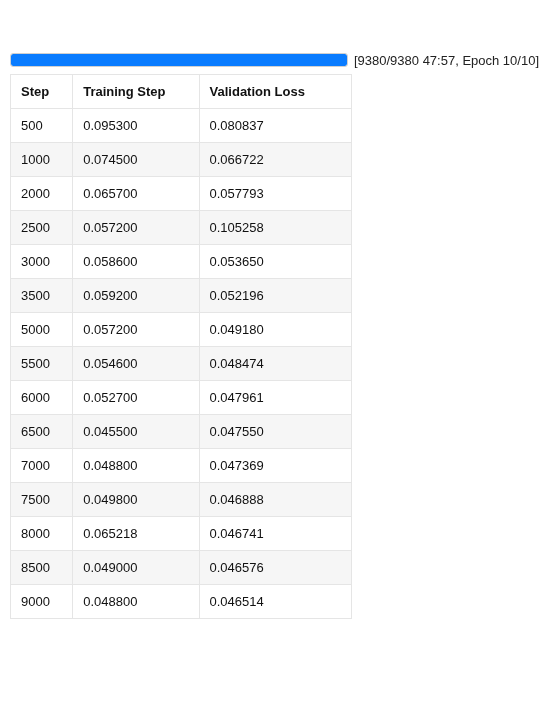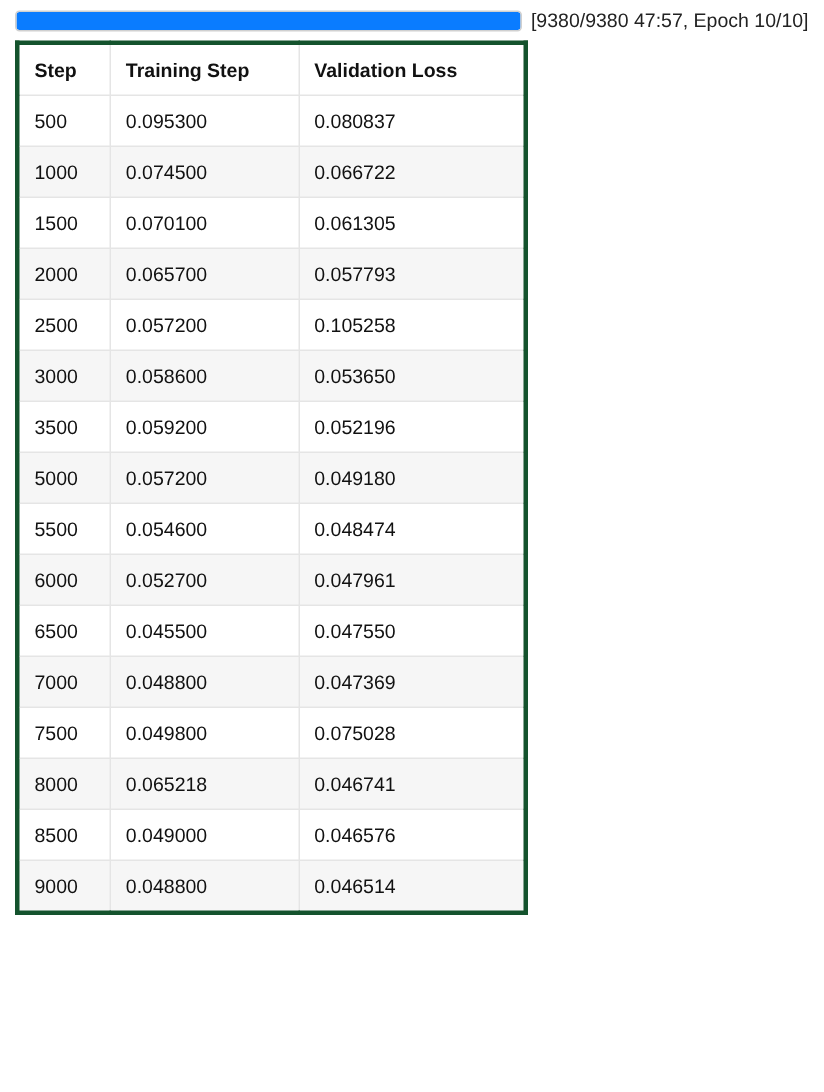--- a/index.html
+++ b/index.html
@@ -5,23 +5,24 @@
   * { box-sizing: border-box; margin: 0; padding: 0; }
   body {
     font-family: -apple-system, BlinkMacSystemFont, "Segoe UI", Helvetica, Arial, sans-serif;
     font-size: 13px;
     color: #111;
     padding: 6px 10px;
     width: 549px;
   }
   .progress-row {
     display: flex;
-    align-items: flex-end;
+    align-items: flex-start;
     gap: 6px;
     margin-bottom: 6px;
+    margin-top: 47px;
   }
   .progress-outer {
     flex: 1;
     height: 14px;
     border: 1px solid #d0d0d0;
     border-radius: 3px;
     background: #e9e9e9;
     overflow: hidden;
   }
   .progress-inner {
@@ -30,21 +31,21 @@
     background: #0a7cff;
     border-radius: 2px;
   }
   .progress-label {
     white-space: nowrap;
     color: #222;
     font-size: 13px;
   }
   table.loss {
     border-collapse: collapse;
-    border: 3px solid #14532d;
+    border: 1px solid #14532d;
     width: 342px;
   }
   table.loss th, table.loss td {
     border: 1px solid #e5e5e5;
     padding: 9px 10px;
     text-align: left;
     font-size: 13px;
   }
   table.loss th {
     font-weight: 600;
@@ -84,25 +85,20 @@
         <td>500</td>
         <td>0.095300</td>
         <td>0.080837</td>
       </tr>
       <tr>
         <td>1000</td>
         <td>0.074500</td>
         <td>0.066722</td>
       </tr>
       <tr>
-        <td>1500</td>
-        <td>0.070100</td>
-        <td>0.061305</td>
-      </tr>
-      <tr>
         <td>2000</td>
         <td>0.065700</td>
         <td>0.057793</td>
       </tr>
       <tr>
         <td>2500</td>
         <td>0.057200</td>
         <td>0.105258</td>
       </tr>
       <tr>
@@ -136,21 +132,21 @@
         <td>0.047550</td>
       </tr>
       <tr>
         <td>7000</td>
         <td>0.048800</td>
         <td>0.047369</td>
       </tr>
       <tr>
         <td>7500</td>
         <td>0.049800</td>
-        <td>0.075028</td>
+        <td>0.046888</td>
       </tr>
       <tr>
         <td>8000</td>
         <td>0.065218</td>
         <td>0.046741</td>
       </tr>
       <tr>
         <td>8500</td>
         <td>0.049000</td>
         <td>0.046576</td>

